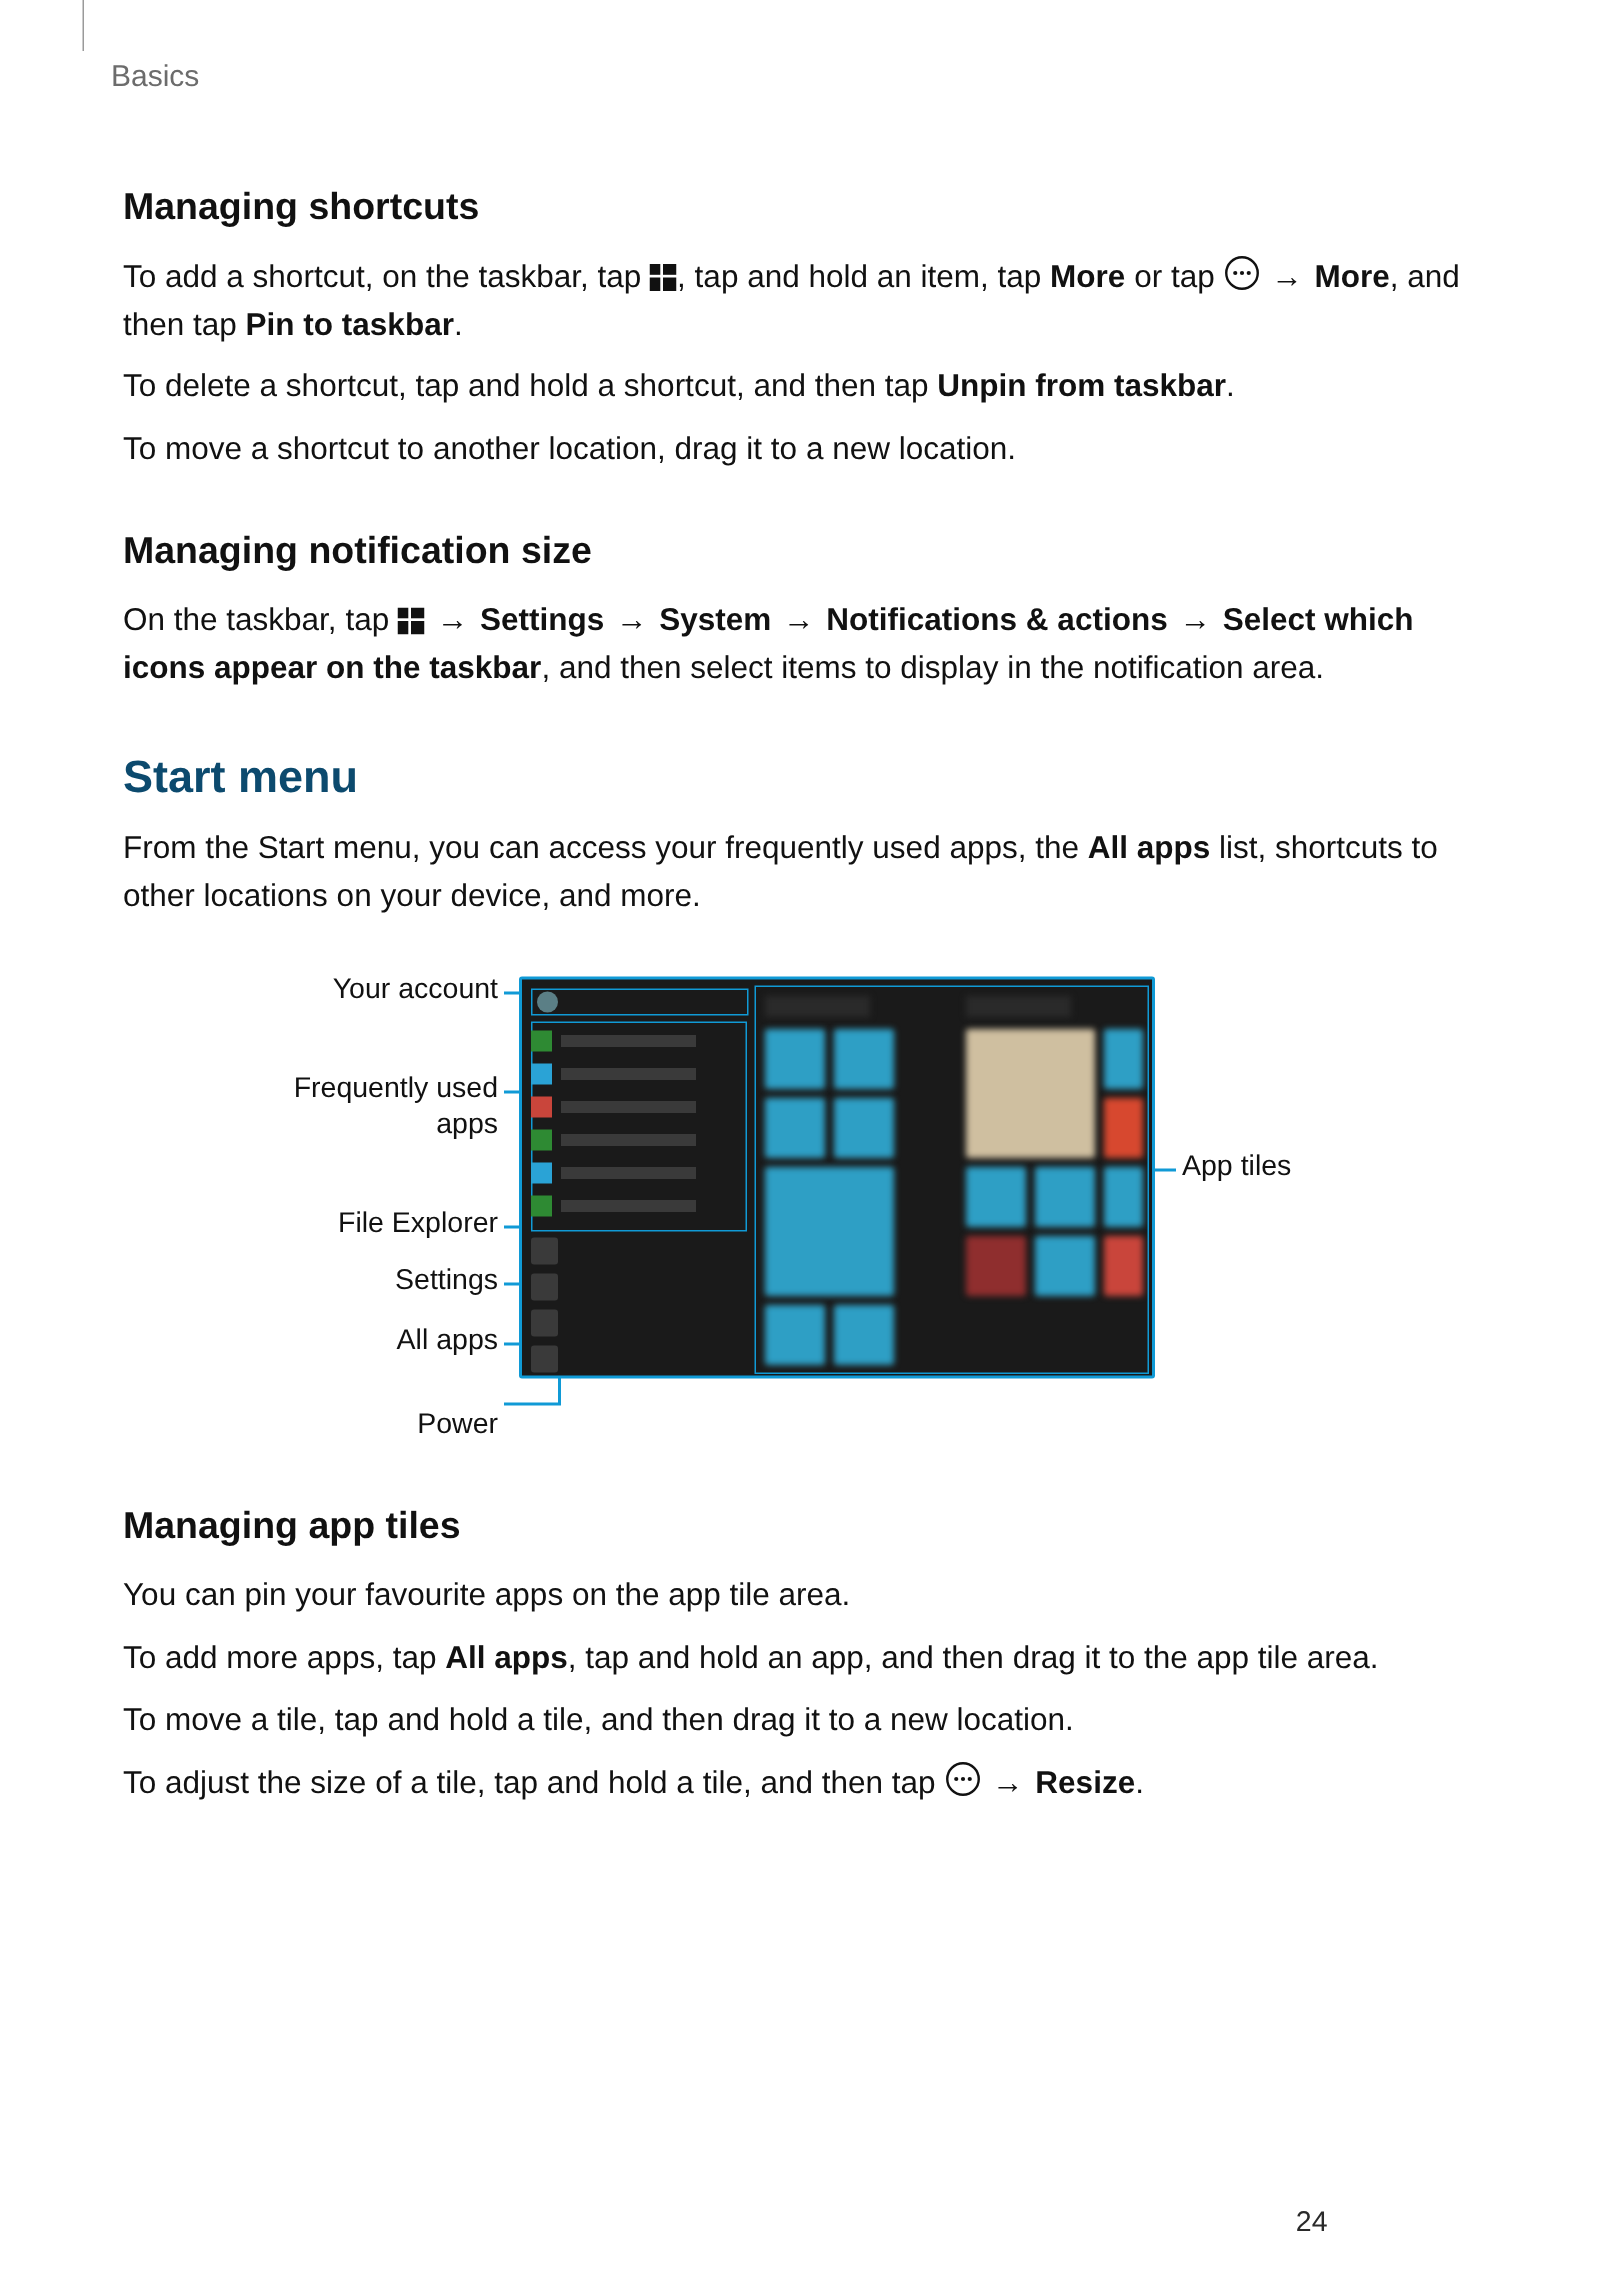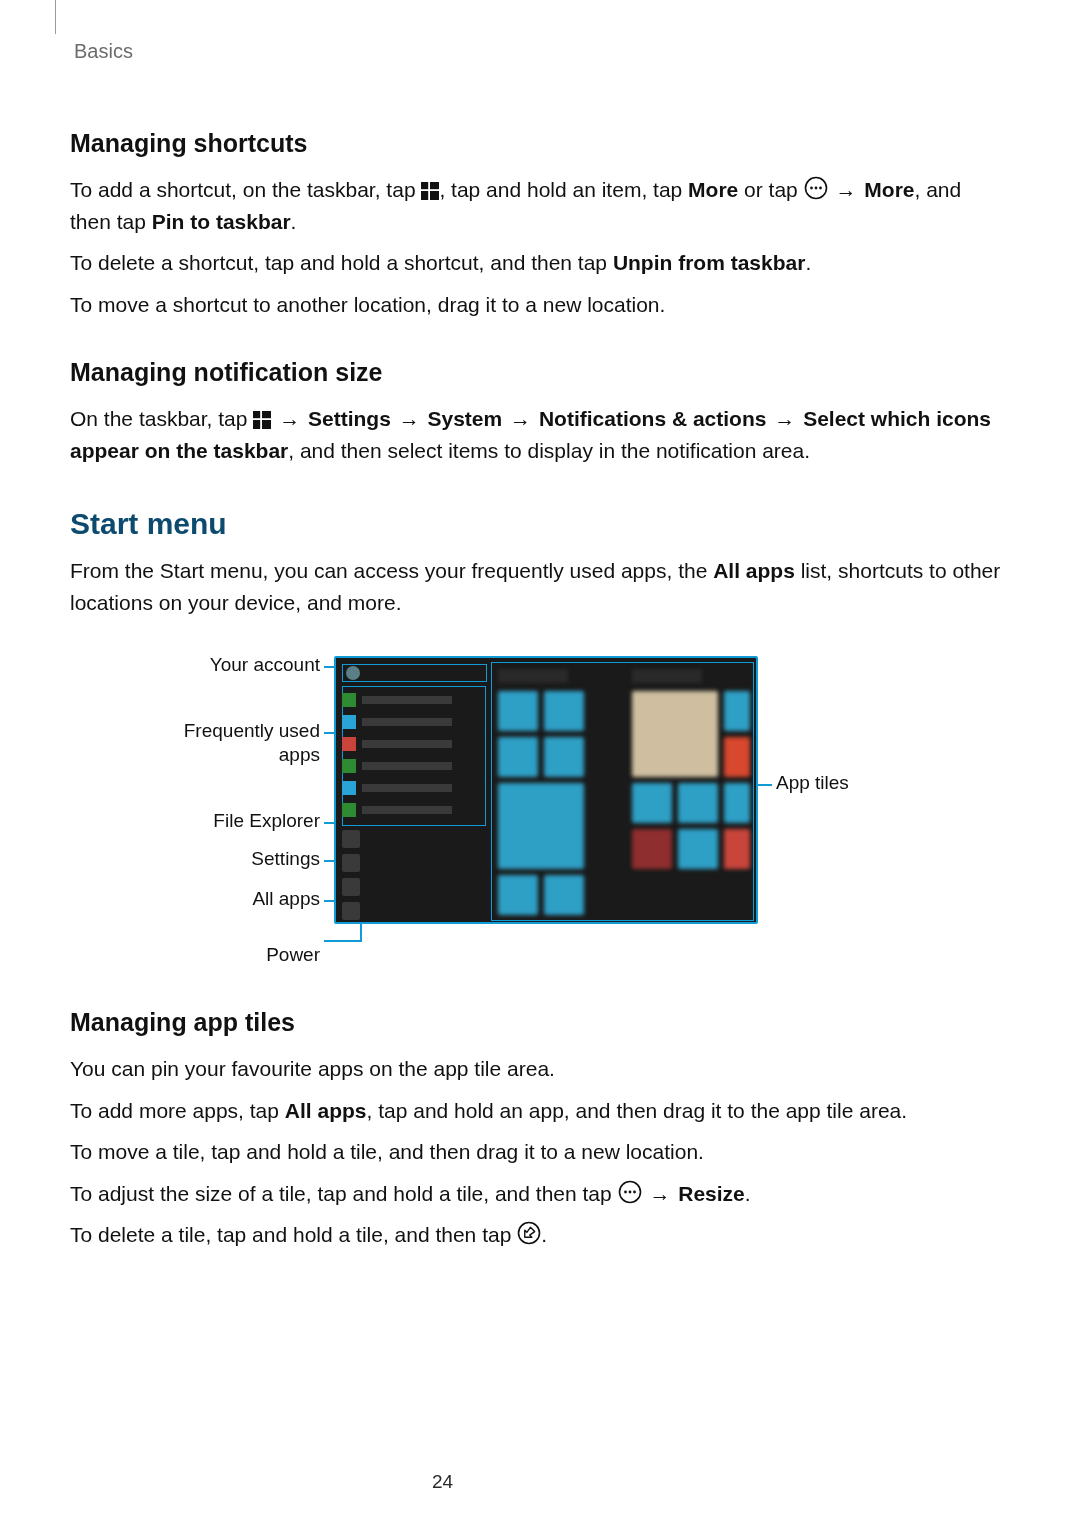--- a/index.html
+++ b/index.html
@@ -1,21 +1,21 @@
 <!DOCTYPE html>
 <html><head>
 <meta charset="utf-8">
 <style>
   * { box-sizing: border-box; margin: 0; padding: 0; }
   html, body { width: 1080px; background: #fff; font-family: "Segoe UI", "Helvetica Neue", Arial, sans-serif; color: #111; }
-  .page { width: 1080px; min-height: 1527px; position: relative; padding: 0; }
+  .page { width: 1080px; min-height: 1527px; position: relative; padding: 12px; }
   .bleed-top { position: absolute; top: 0; left: 44px; width: 12px; height: 34px; background: #fff; border-right: 1px solid #9a9a9a; }
   .running-head { position: absolute; top: 40px; left: 74px; font-size: 20px; color: #6c6c6c; font-family: "Segoe UI Light", "Helvetica Neue Light", Arial, sans-serif; }
   .content { padding: 112px 74px 0 70px; }
-  h3.sub { font-size: 25px; font-weight: 700; color: #111; margin-top: 17px; margin-bottom: 16px; }
+  h3.sub { font-size: 25px; font-weight: 700; color: #111; margin-top: 0; margin-bottom: 16px; }
   h2.section { font-size: 30px; font-weight: 700; color: #0c4a6e; margin-top: 41px; margin-bottom: 14px; }
   p.body { font-size: 21px; line-height: 1.5; color: #111; margin-bottom: 10px; }
   b { font-weight: 700; }
   .arrow { display:inline-block; padding: 0 2px; }
   .icon { display:inline-block; vertical-align: -3px; }
   .icon svg { display:block; }
   .start-icon svg { width: 18px; height: 18px; }
   .more-circle svg { width: 24px; height: 24px; }
   .unpin-circle svg { width: 24px; height: 24px; }
 
@@ -37,21 +37,21 @@
   .tile { position:absolute; filter: blur(2.2px); border-radius:2px; }
   .tbig { width:86px; height:86px; }
   .tsm { width:40px; height:40px; }
   .hdr-blur { position:absolute; top:6px; height:14px; background:#2a2a2a; filter:blur(2px); }
 
   .callout { position:absolute; font-size:19px; color:#111; text-align:right; }
   .callout.right { text-align:left; }
   .c-line { position:absolute; background:#109ad6; height:2px; }
   .c-line-v { position:absolute; background:#109ad6; width:2px; }
 
-  .pageno { position:absolute; bottom: 34px; left: 0; width: 885px; text-align: center; font-size: 19px; color: #2a2a2a; }
+  .pageno { position:absolute; bottom: 34px; left: 0; width: 885px; text-align: right; font-size: 19px; color: #2a2a2a; }
 </style>
 </head>
 <body>
 
 <div class="page">
   <div class="bleed-top"></div>
   <div class="running-head">Basics</div>
 
   <div class="content">
 
@@ -165,23 +165,17 @@
     </p>
     <p class="body">To move a tile, tap and hold a tile, and then drag it to a new location.</p>
     <p class="body">
       <span>To adjust the size of a tile, tap and hold a tile, and then tap </span><span class="icon more-circle"><svg viewBox="0 0 24 24">
             <circle cx="12" cy="12" r="10.5" fill="none" stroke="#111" stroke-width="1.6"></circle>
             <circle cx="7.5" cy="12" r="1.4" fill="#111"></circle>
             <circle cx="12" cy="12" r="1.4" fill="#111"></circle>
             <circle cx="16.5" cy="12" r="1.4" fill="#111"></circle>
           </svg></span> <span class="arrow">→</span> <b>Resize</b><span>.</span>
     </p>
-    <p class="body">
-      <span>To delete a tile, tap and hold a tile, and then tap </span><span class="icon unpin-circle"><svg viewBox="0 0 24 24">
-            <circle cx="12" cy="12" r="10.5" fill="none" stroke="#111" stroke-width="1.6"></circle>
-            <path d="M9 7 L15 7 L14 13 L17 13 L12 18 L7 13 L10 13 Z" fill="none" stroke="#111" stroke-width="1.4" stroke-linejoin="round" transform="rotate(45 12 12)"></path>
-          </svg></span><span>.</span>
-    </p>
 
   </div>
 
   <div class="pageno">24</div>
 </div>
 
 </body></html>

